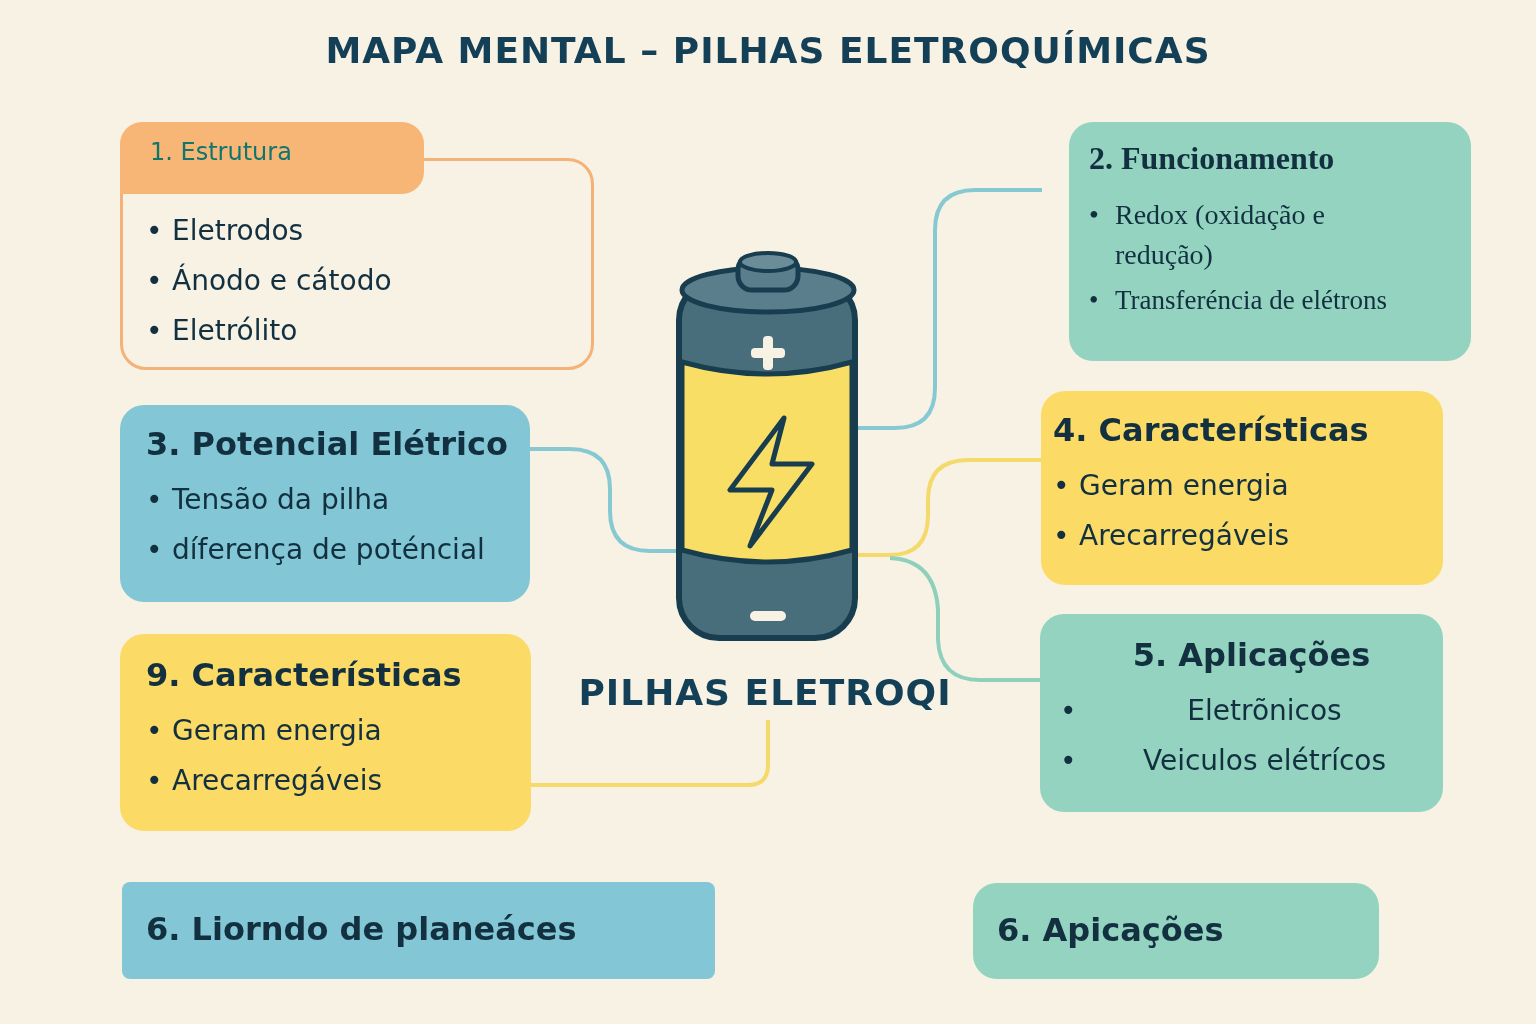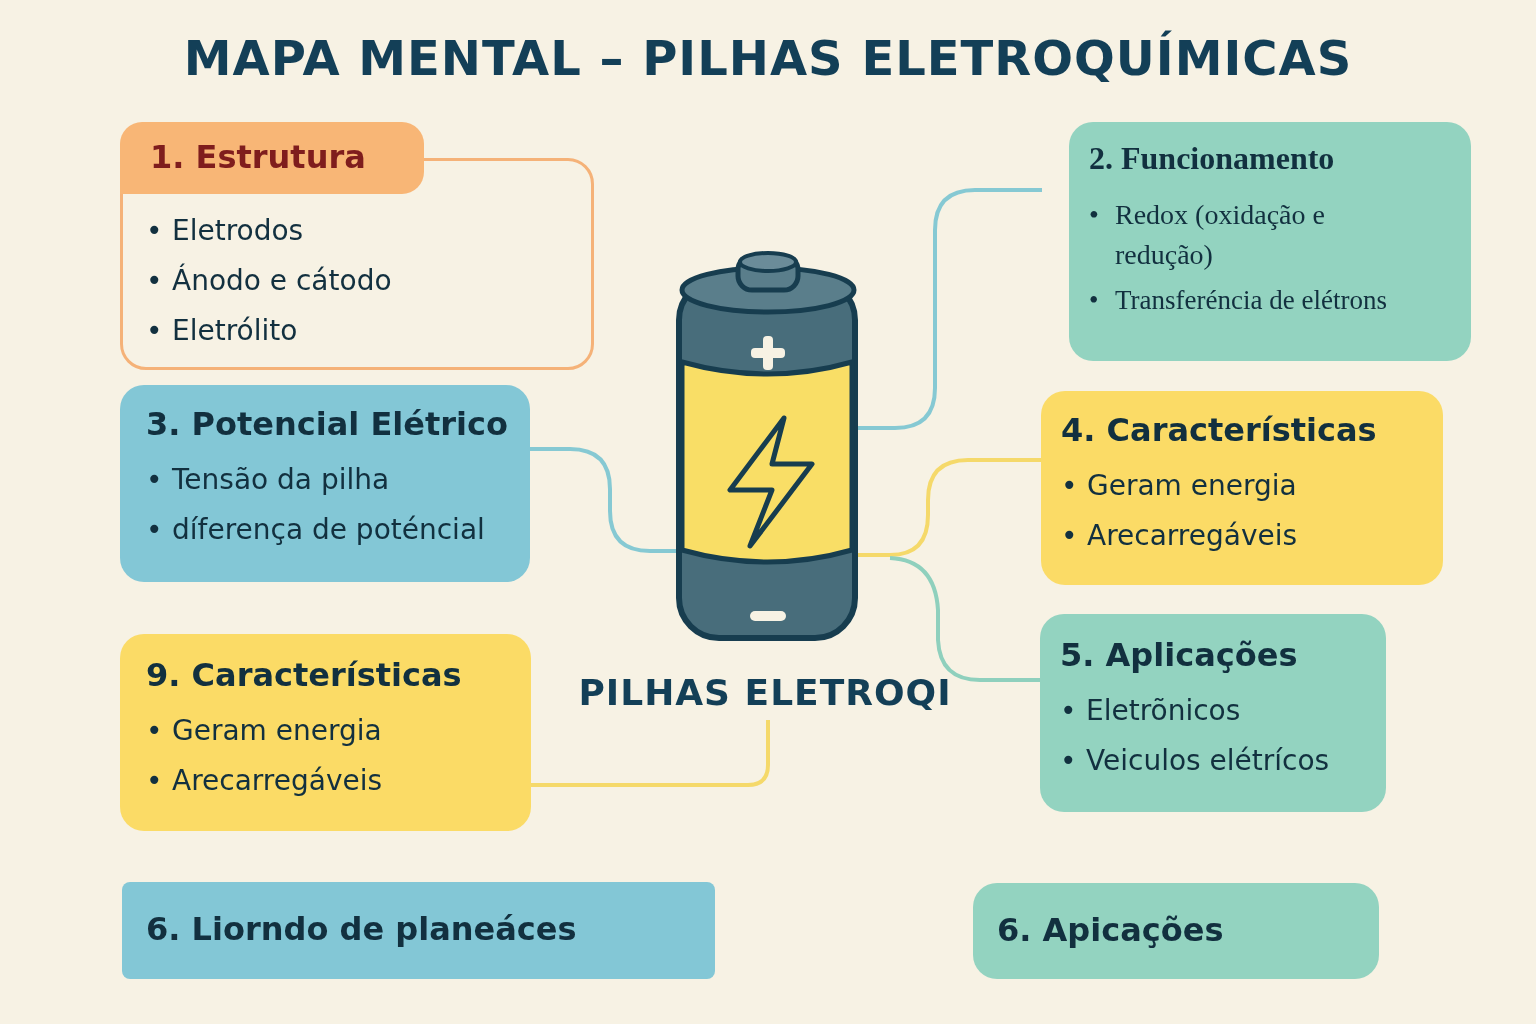--- a/index.html
+++ b/index.html
@@ -4,32 +4,32 @@
   <style>
     html, body { margin:0; padding:0; }
     body {
       width:1536px; height:1024px; overflow:hidden; position:relative;
       background:#f7f2e4;
       font-family:"DejaVu Sans", "Liberation Sans", sans-serif;
       color:#133a4d;
     }
     .title {
       position:absolute; left:0; top:30px; width:1536px; text-align:center;
-      font-size:48px; font-weight:bold; letter-spacing:1px; color:#133f57;
+      font-size:36px; font-weight:bold; letter-spacing:1px; color:#133f57;
     }
     svg.lines { position:absolute; left:0; top:0; }
     .box { position:absolute; border-radius:24px; box-sizing:border-box; }
     .box h3 { margin:0; font-size:32px; font-weight:bold; color:#12303f; }
     .box ul { list-style:none; margin:0; padding:0; }
     .box li { font-size:28px; line-height:50px; color:#12303f; position:relative; padding-left:26px; }
     .box li::before { content:"•"; position:absolute; left:0; }
 
     .b1-head { position:absolute; left:120px; top:122px; width:304px; height:72px; background:#f8b676; border-radius:22px 22px 22px 0; }
     .b1-frame { position:absolute; left:120px; top:158px; width:474px; height:212px; border:3px solid #f5b278; border-radius:26px; box-sizing:border-box; }
-    .b1-title { position:absolute; left:150px; top:138px; font-size:32px; font-weight:bold; color:#7f1d1d; }
+    .b1-title { position:absolute; left:150px; top:138px; font-size:24px; font-weight:normal; color:#0f766e; }
     .b1-list { position:absolute; left:146px; top:206px; }
 
     .blue { background:#83c7d6; }
     .teal { background:#93d3c0; }
     .yellow { background:#fbdb66; }
   </style>
 </head>
 <body>
 
 <div class="title">MAPA MENTAL – PILHAS ELETROQUÍMICAS</div>
@@ -54,45 +54,45 @@
 </div>
 
 <div class="box teal" style="left:1069px;top:122px;width:402px;height:239px;padding:18px 16px 0 20px;font-family:Liberation Serif, serif;">
   <h3>2. Funcionamento</h3>
   <ul style="margin-top:18px;">
     <li style="line-height:40px;width:300px;">Redox (oxidação e redução)</li>
     <li style="line-height:50px;font-size:27px;white-space:nowrap;">Transferéncia de elétrons</li>
   </ul>
 </div>
 
-<div class="box blue" style="left:120px;top:385px;width:410px;height:197px;padding:20px 0 0 26px;">
+<div class="box blue" style="left:120px;top:405px;width:410px;height:197px;padding:20px 0 0 26px;">
   <h3>3. Potencial Elétrico</h3>
   <ul style="margin-top:12px;">
     <li>Tensão da pilha</li>
     <li>díferença de poténcial</li>
   </ul>
 </div>
 
-<div class="box yellow" style="left:1041px;top:391px;width:402px;height:194px;padding:20px 0 0 20px;">
+<div class="box yellow" style="left:1041px;top:391px;width:402px;height:194px;padding:20px 0 0 12px;">
   <h3>4. Características</h3>
   <ul style="margin-top:12px;">
     <li>Geram energia</li>
     <li>Arecarregáveis</li>
   </ul>
 </div>
 
 <div class="box yellow" style="left:120px;top:634px;width:411px;height:197px;padding:22px 0 0 26px;">
   <h3>9. Características</h3>
   <ul style="margin-top:12px;">
     <li>Geram energia</li>
     <li>Arecarregáveis</li>
   </ul>
 </div>
 
-<div class="box teal" style="left:1040px;top:614px;width:346px;height:198px;padding:22px 0 0 20px;">
+<div class="box teal" style="left:1040px;top:614px;width:403px;height:198px;padding:22px 0 0 20px;text-align:center;">
   <h3>5. Aplicações</h3>
   <ul style="margin-top:12px;">
     <li>Eletrõnicos</li>
     <li>Veiculos elétrícos</li>
   </ul>
 </div>
 
 <div class="box blue" style="left:122px;top:882px;width:593px;height:97px;padding:28px 0 0 24px;border-radius:8px;">
   <h3>6. Liorndo de planeáces</h3>
 </div>

